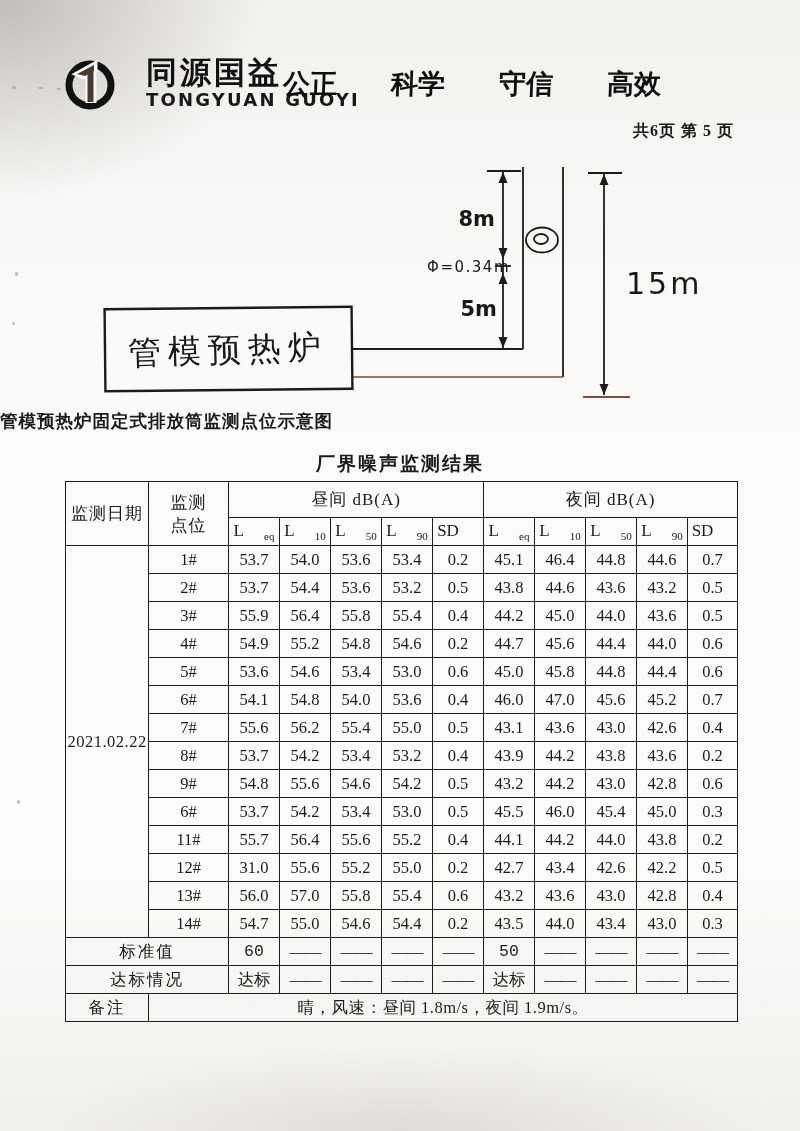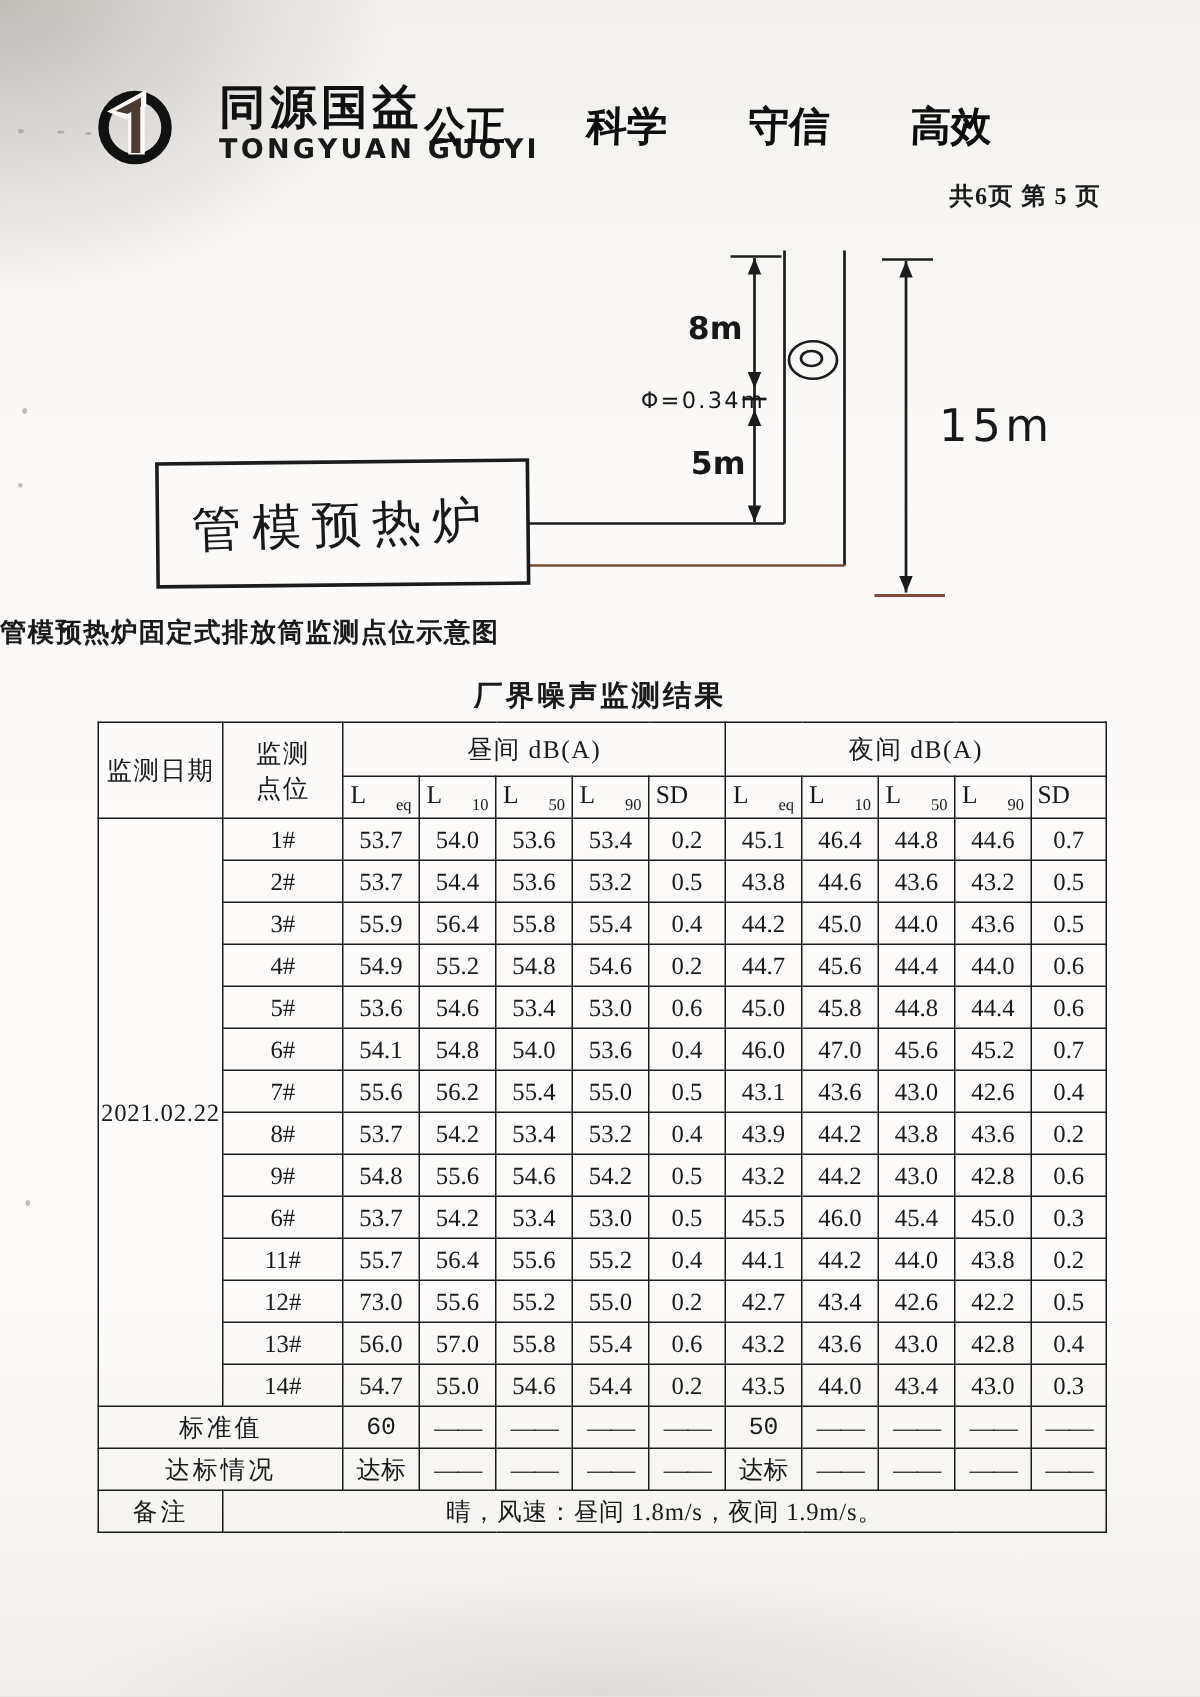--- a/index.html
+++ b/index.html
@@ -311,21 +311,21 @@
           <td class="c-num">55.2</td>
           <td class="c-num">0.4</td>
           <td class="c-num">44.1</td>
           <td class="c-num">44.2</td>
           <td class="c-num">44.0</td>
           <td class="c-num">43.8</td>
           <td class="c-num">0.2</td>
         </tr>
         <tr>
           <td class="c-point">12#</td>
-          <td class="c-num">73.0</td>
+          <td class="c-num">31.0</td>
           <td class="c-num">55.6</td>
           <td class="c-num">55.2</td>
           <td class="c-num">55.0</td>
           <td class="c-num">0.2</td>
           <td class="c-num">42.7</td>
           <td class="c-num">43.4</td>
           <td class="c-num">42.6</td>
           <td class="c-num">42.2</td>
           <td class="c-num">0.5</td>
         </tr>

